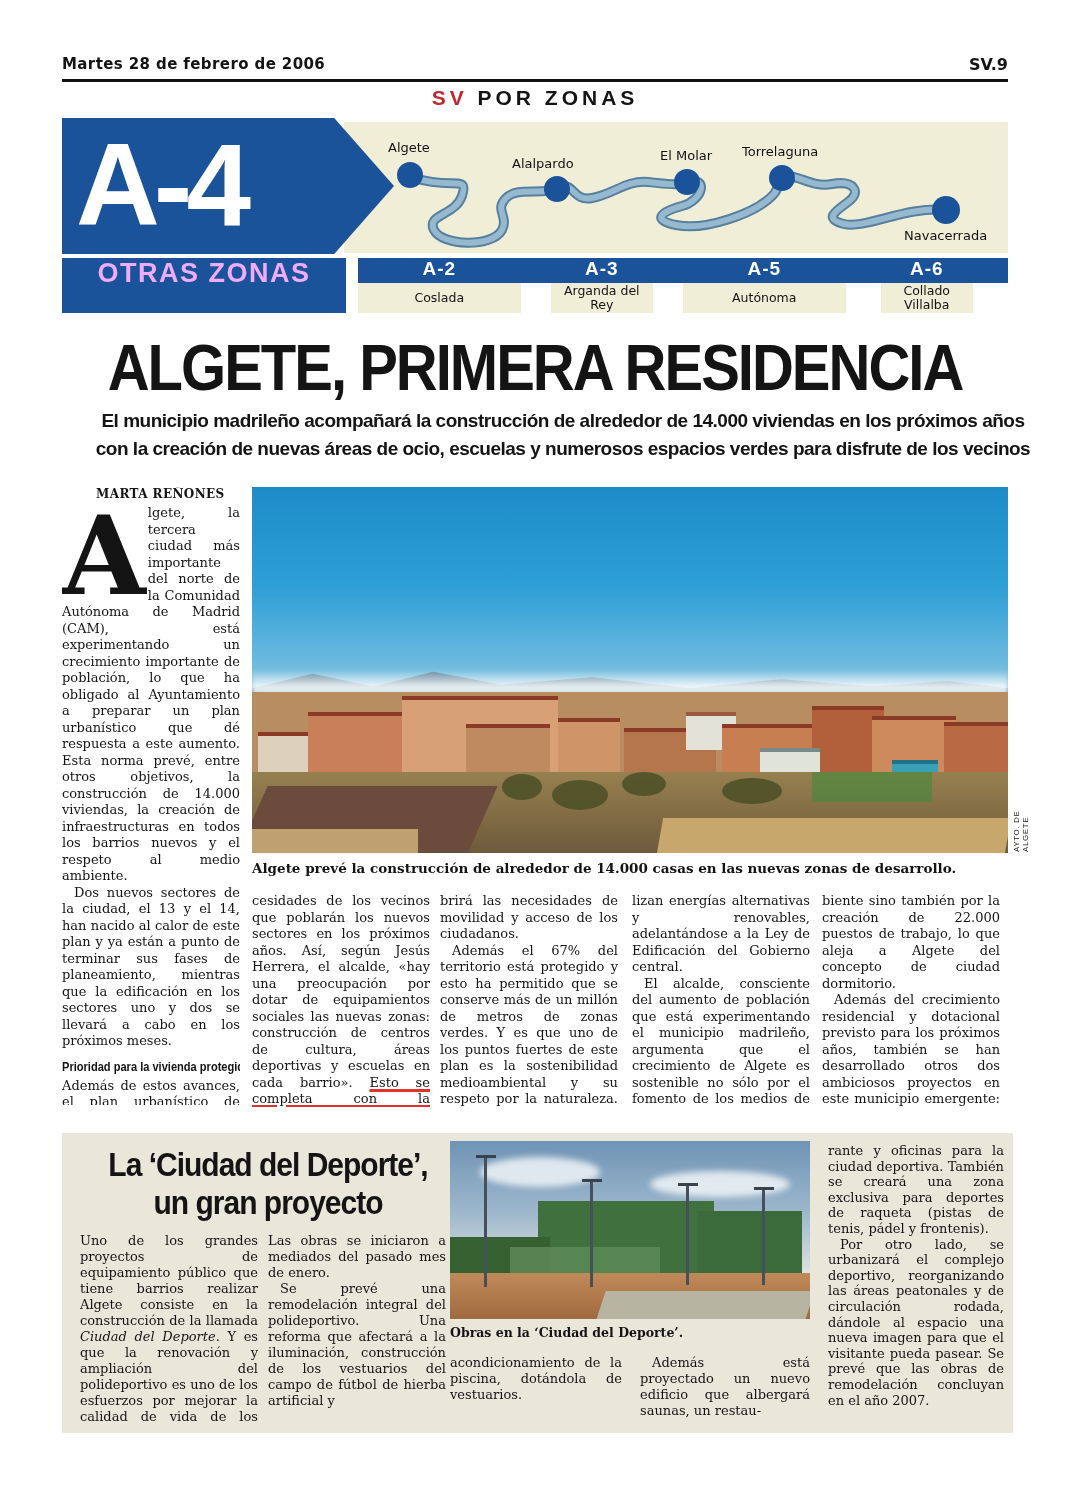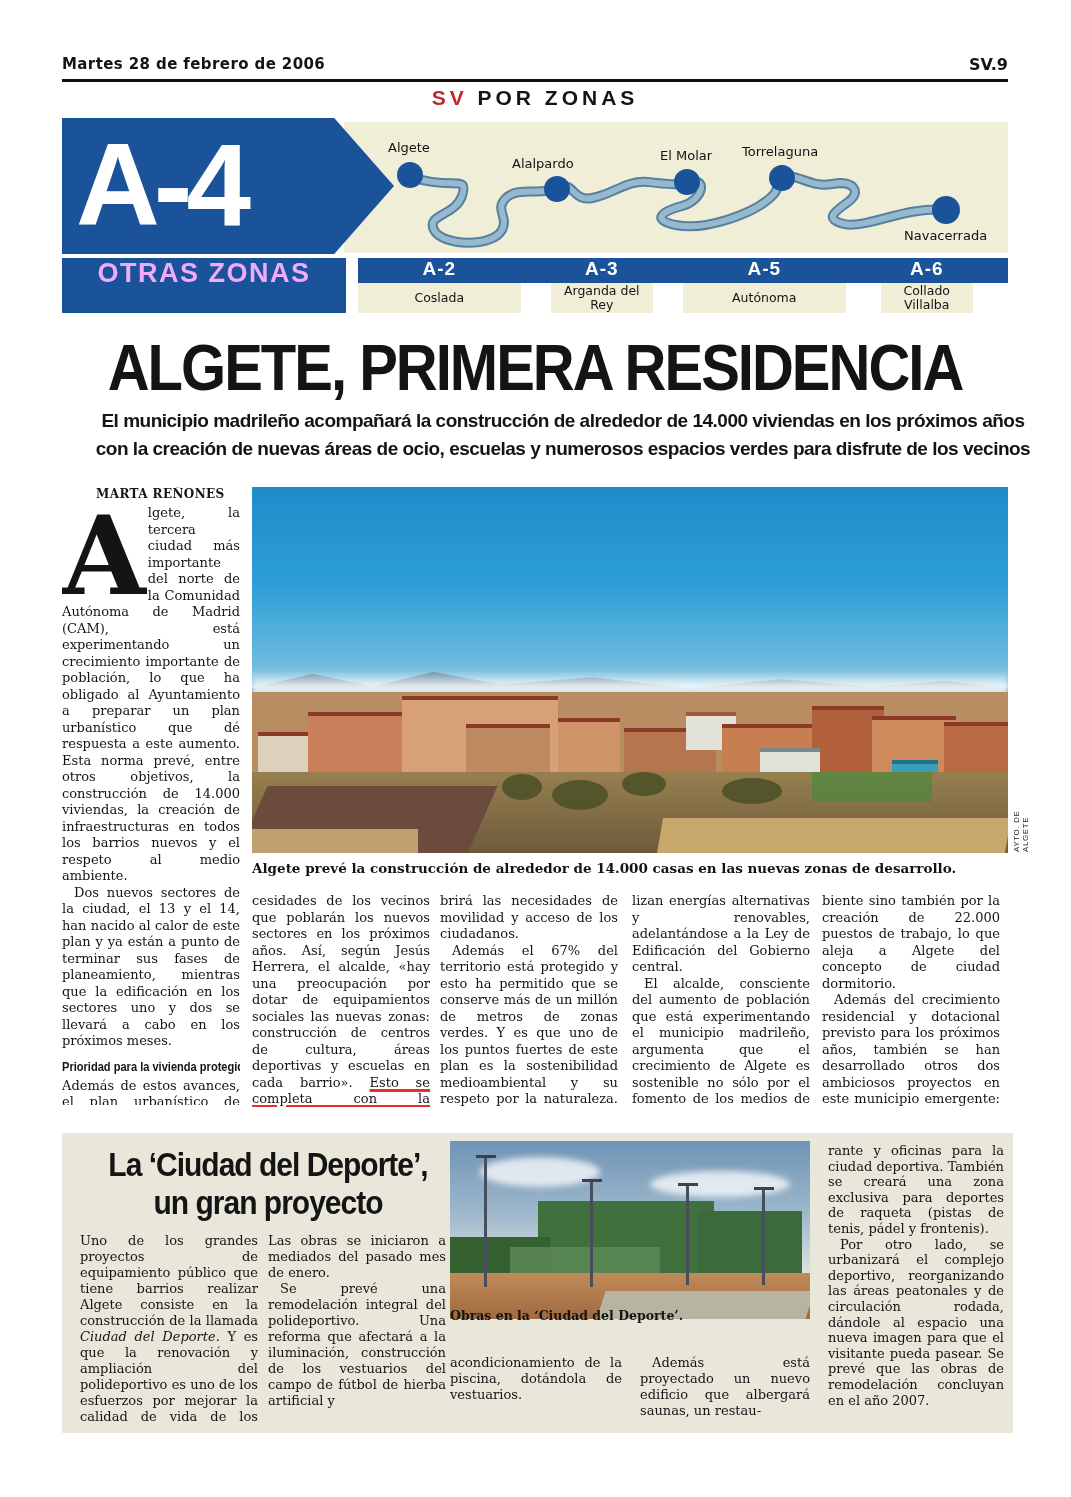--- a/index.html
+++ b/index.html
@@ -79,21 +79,21 @@
   .bcol p.ind{text-indent:12px;}
   .b-photo{position:absolute;left:388px;top:8px;width:360px;height:178px;overflow:hidden;background:#8fafc8;}
   .bp-sky{position:absolute;inset:0;background:linear-gradient(180deg,#6f94b5,#9db7cc 40%,#dfe3e1 75%);}
   .bp-cloud{position:absolute;background:rgba(255,255,255,.75);border-radius:50%;filter:blur(3px);}
   .bp-wall{position:absolute;}
   .bp-ground{position:absolute;left:0;bottom:0;width:100%;height:26%;
              background:linear-gradient(180deg,#c08a58,#a06a40);}
   .bp-concrete{position:absolute;right:0;bottom:0;width:58%;height:16%;background:#b8b4a2;transform:skewX(-18deg);}
   .bp-pole{position:absolute;width:3px;background:#46505c;}
   .bp-bar{position:absolute;height:3px;background:#3a424c;}
-  .b-caption{position:absolute;left:388px;top:175px;width:360px;font:700 12.5px "DejaVu Serif",serif;}
+  .b-caption{position:absolute;left:388px;top:192px;width:360px;font:700 12.5px "DejaVu Serif",serif;}
 </style>
 </head>
 <body>
 
 <div class="page">
 
   <div class="hdr-date">Martes 28 de febrero de 2006</div>
   <div class="hdr-page">SV.9</div>
   <div class="hdr-rule"></div>
   <div class="hdr-section"><span class="sv-red">SV</span> <span>POR ZONAS</span></div>

